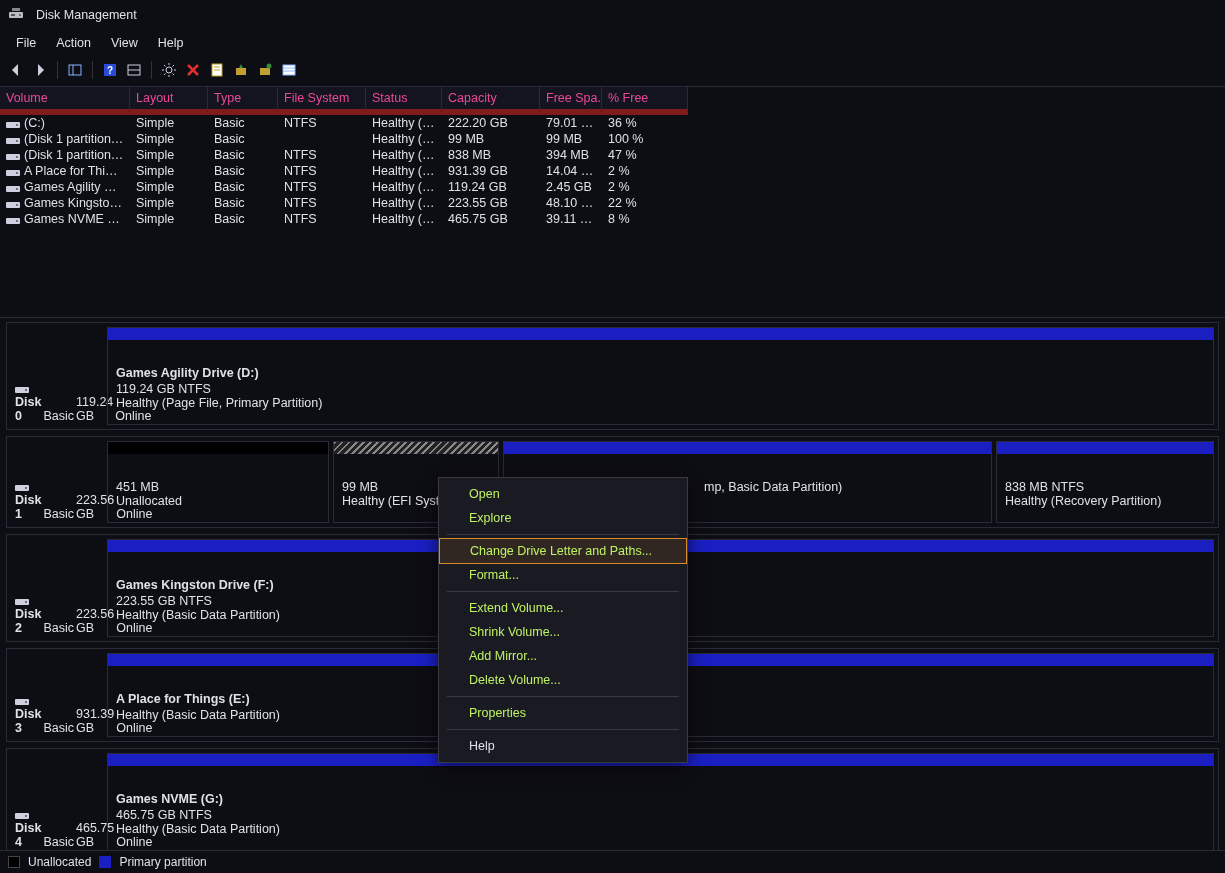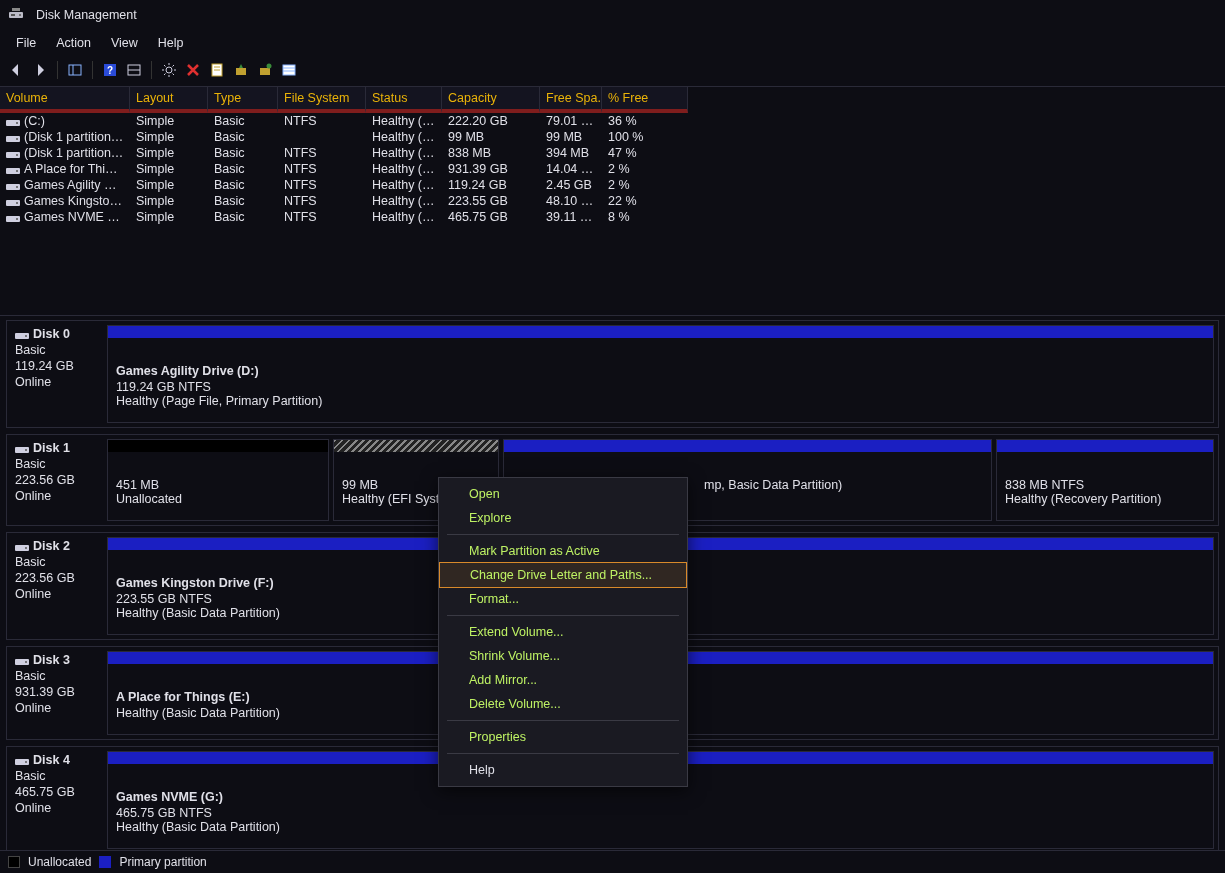--- a/index.html
+++ b/index.html
@@ -7,35 +7,35 @@
 .titlebar { height:30px; display:flex; align-items:center; padding:0 8px; gap:12px;}
 .titlebar .app-icon svg{width:16px;height:16px;}
 .menubar { display:flex; gap:0; padding:2px 6px 4px 6px;}
 .menubar .item { padding:4px 10px; cursor:default;}
 .toolbar { display:flex; align-items:center; gap:4px; padding:2px 6px 6px 6px;}
 .toolbar .sep{ width:1px; height:18px; background:#333; margin:0 3px;}
 .toolbar .tb{ width:20px; height:20px; display:flex; align-items:center; justify-content:center;}
 .toolbar svg{width:16px;height:16px;}
 .grid { border-top:1px solid #2a2a38; }
 .grid .header, .grid .row { display:flex; }
-.grid .header .cell { background:#141420; border-right:1px solid #2a2a38; border-bottom:4px solid #7f1d1d; padding:4px 6px; color:#eab308; white-space:nowrap; overflow:hidden;}
+.grid .header .cell { background:#141420; border-right:1px solid #2a2a38; border-bottom:6px solid #7f1d1d; padding:4px 6px; color:#ec4899; white-space:nowrap; overflow:hidden;}
 .grid .row .cell { padding:1px 6px; white-space:nowrap; overflow:hidden; text-overflow:ellipsis;}
 .vol-icon{display:inline-block;width:14px;height:10px;margin-right:4px;vertical-align:middle;}
 .vol-icon svg{width:14px;height:10px;}
 .col-volume{width:130px;}
 .col-layout{width:78px;}
 .col-type{width:70px;}
 .col-fs{width:88px;}
 .col-status{width:76px;}
 .col-capacity{width:98px;}
 .col-free{width:62px;}
 .col-percent{width:86px;}
 .disk-pane{ position:relative; border-top:1px solid #2a2a38; padding:4px 6px 0 6px; margin-top:90px;}
 .disk-row{ display:flex; margin-bottom:6px; border:1px solid #2a2a38;}
-.disk-label{ width:96px; padding:6px 8px; display:flex; flex-direction:column; gap:2px;}
+.disk-label{ width:96px; padding:6px 8px; display:flex; flex-direction:row; gap:2px;align-items:flex-end;}
 .disk-label .dicon{width:14px;height:10px;display:inline-block; vertical-align:middle; margin-right:4px;}
 .disk-label .dname{font-weight:600;}
 .disk-partitions{ flex:1; display:flex; gap:4px; padding:4px 4px 4px 4px; flex-wrap:nowrap;}
 .partition{ border:1px solid #2a2a38; display:flex; flex-direction:column; min-width:0;gap:16px;}
 .partition .band{ height:12px; width:100%;}
 .band-primary{ background:#1b1fc2;}
 .band-unalloc{ background:#000;}
 .band-efi{ background: repeating-linear-gradient(135deg,#888 0,#888 2px,#222 2px,#222 5px);}
 .partition .body{ padding:10px 8px 14px 8px; flex:1;}
 .partition .title{ font-weight:600; margin-bottom:2px;}
@@ -381,21 +381,20 @@
   <span>Unallocated</span>
   <span class="sw" style="background:#1b1fc2"></span>
   <span>Primary partition</span>
 </div>
 </div>
 
 <div class="context-menu" id="ctx" style="left: 438px; top: 477px;">
     <div class="mi">Open</div>
     <div class="mi">Explore</div>
     <div class="divider"></div>
-    <div class="mi">Mark Partition as Active</div>
     <div class="mi hl">Change Drive Letter and Paths...</div>
     <div class="mi">Format...</div>
     <div class="divider"></div>
     <div class="mi">Extend Volume...</div>
     <div class="mi">Shrink Volume...</div>
     <div class="mi">Add Mirror...</div>
     <div class="mi">Delete Volume...</div>
     <div class="divider"></div>
     <div class="mi">Properties</div>
     <div class="divider"></div>

